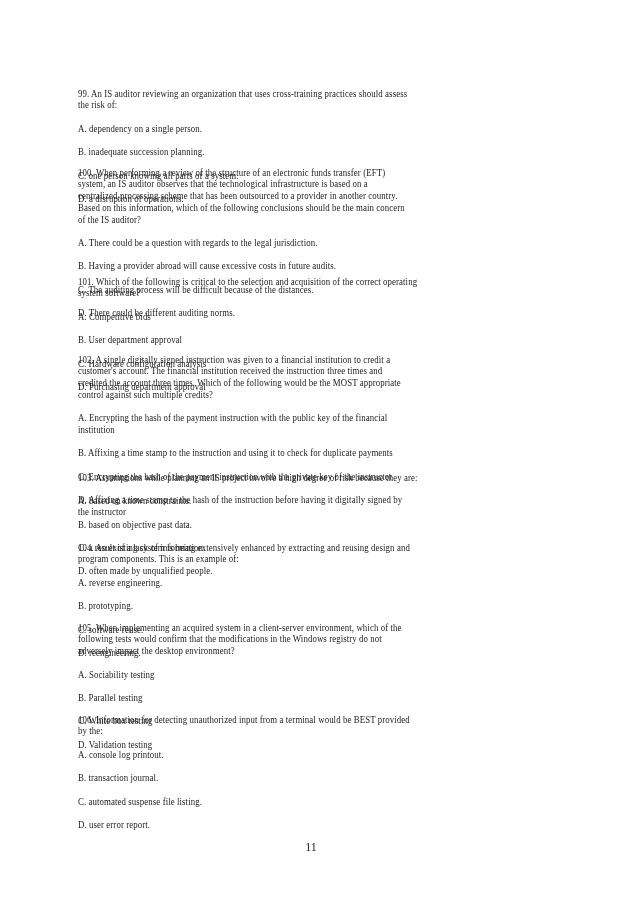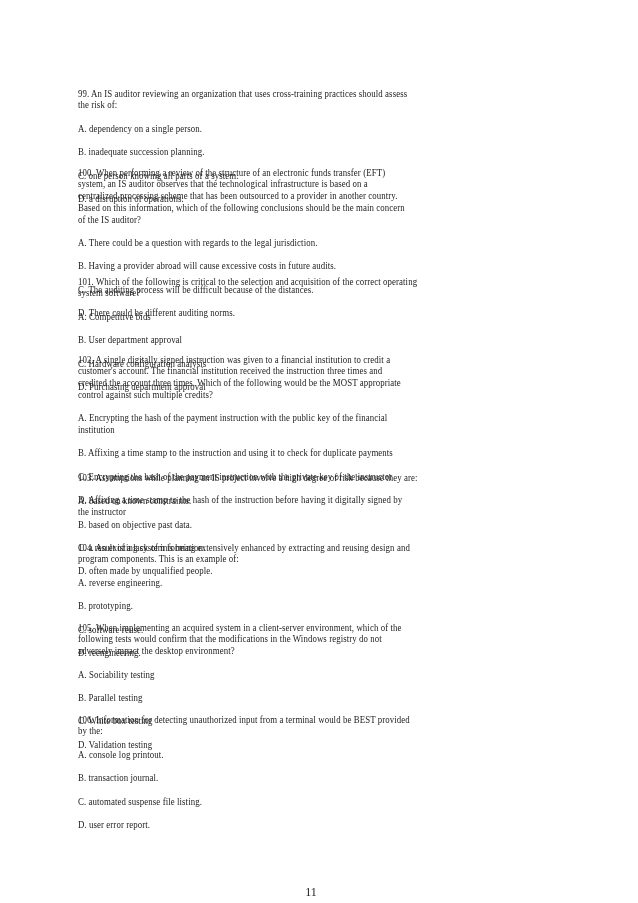--- a/index.html
+++ b/index.html
@@ -25,21 +25,21 @@
     white-space: pre-line;
     transform: scaleX(0.84);
     transform-origin: 0 0;
     letter-spacing: 0.1px;
   }
   .stem, .option {
     white-space: pre-line;
   }
   .page-number {
     position: absolute;
-    top: 886px;
+    top: 841px;
     left: 0;
     right: 0;
     text-align: center;
     font-size: 12px;
     line-height: 12px;
   }
 </style>
 </head>
 <body>
 

